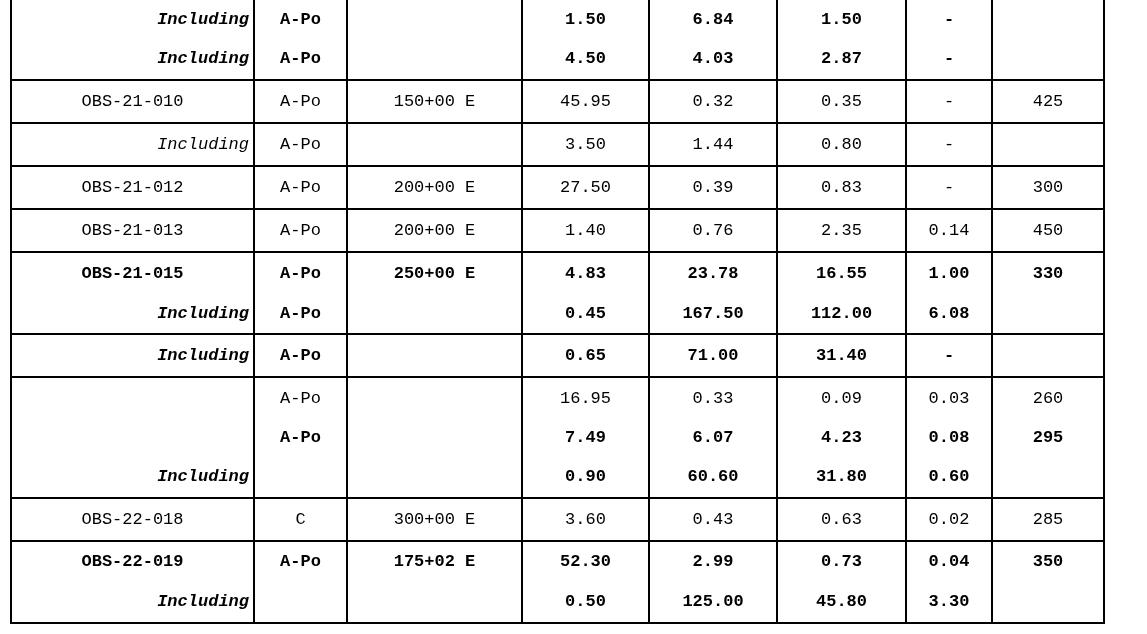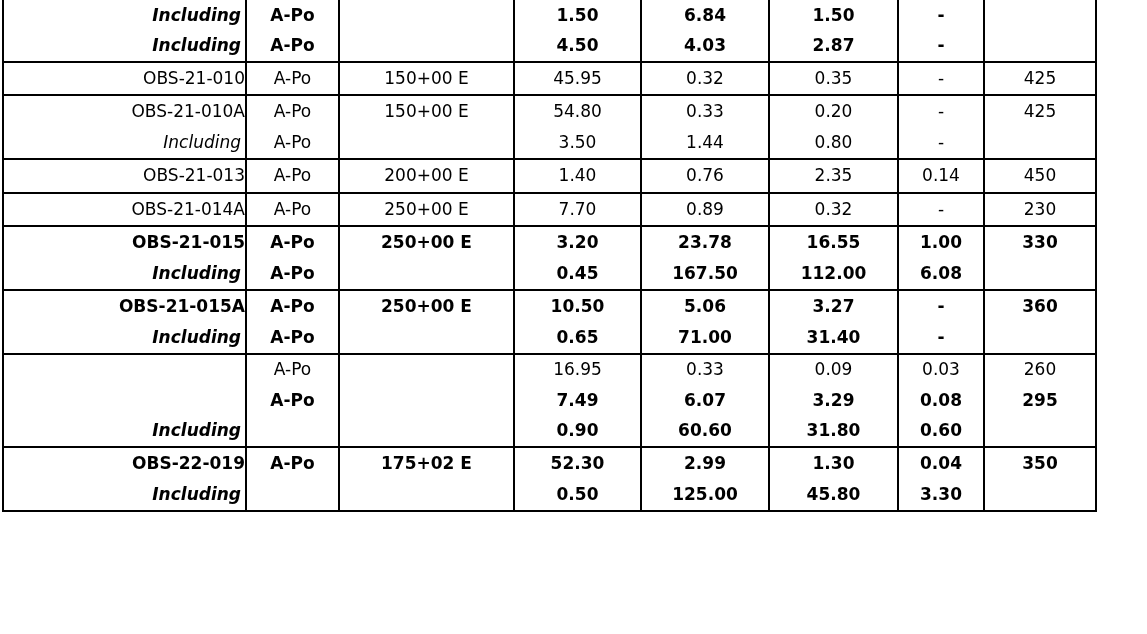--- a/index.html
+++ b/index.html
@@ -7,38 +7,39 @@
     padding: 0;
     background: #ffffff;
     width: 1147px;
     height: 634px;
     overflow: hidden;
     font-family: "DejaVu Sans", "Liberation Sans", sans-serif;
   }
   table.assay {
     border-collapse: collapse;
     table-layout: fixed;
-    margin-left: 2px;
+    margin-left: 10px;
     width: 1093px;
-    height: 512px;
+    height: 624px;
+    font-family: Liberation Mono, monospace;
   }
   table.assay td {
     border-left: 2px solid #000;
     border-right: 2px solid #000;
     font-size: 17px;
     line-height: 1;
     color: #000;
     white-space: nowrap;
     overflow: hidden;
     vertical-align: middle;
     padding: 0;
   }
   tr.group-end td { border-bottom: 2px solid #000; }
   tr.bold td { font-weight: bold; }
-  td.c-label { text-align: right; padding-left: 5px; }
+  td.c-label { text-align: center; padding-left: 5px; }
   td.c-label.including { text-align: right; padding-right: 4px; font-style: italic; }
   td.c-zone, td.c-section, td.c-num { text-align: center; }
 </style>
 </head>
 <body>
 
 <table class="assay">
   <colgroup>
     <col style="width:243px">
     <col style="width:93px">
@@ -73,89 +74,69 @@
       <tr class="group-end">
         <td class="c-label">OBS-21-010</td>
         <td class="c-zone">A-Po</td>
         <td class="c-section">150+00 E</td>
         <td class="c-num">45.95</td>
         <td class="c-num">0.32</td>
         <td class="c-num">0.35</td>
         <td class="c-num">-</td>
         <td class="c-num">425</td>
       </tr>
-      <tr class="">
-        <td class="c-label">OBS-21-010A</td>
-        <td class="c-zone">A-Po</td>
-        <td class="c-section">150+00 E</td>
-        <td class="c-num">54.80</td>
-        <td class="c-num">0.33</td>
-        <td class="c-num">0.20</td>
-        <td class="c-num">-</td>
-        <td class="c-num">425</td>
-      </tr>
       <tr class="group-end">
         <td class="c-label including">Including</td>
         <td class="c-zone">A-Po</td>
         <td class="c-section"></td>
         <td class="c-num">3.50</td>
         <td class="c-num">1.44</td>
         <td class="c-num">0.80</td>
         <td class="c-num">-</td>
         <td class="c-num"></td>
+      </tr>
+      <tr class="group-end">
+        <td class="c-label">OBS-21-012</td>
+        <td class="c-zone">A-Po</td>
+        <td class="c-section">200+00 E</td>
+        <td class="c-num">27.50</td>
+        <td class="c-num">0.39</td>
+        <td class="c-num">0.83</td>
+        <td class="c-num">-</td>
+        <td class="c-num">300</td>
       </tr>
       <tr class="group-end">
         <td class="c-label">OBS-21-013</td>
         <td class="c-zone">A-Po</td>
         <td class="c-section">200+00 E</td>
         <td class="c-num">1.40</td>
         <td class="c-num">0.76</td>
         <td class="c-num">2.35</td>
         <td class="c-num">0.14</td>
         <td class="c-num">450</td>
       </tr>
-      <tr class="group-end">
-        <td class="c-label">OBS-21-014A</td>
+      <tr class="bold ">
+        <td class="c-label">OBS-21-015</td>
         <td class="c-zone">A-Po</td>
         <td class="c-section">250+00 E</td>
-        <td class="c-num">7.70</td>
-        <td class="c-num">0.89</td>
-        <td class="c-num">0.32</td>
-        <td class="c-num">-</td>
-        <td class="c-num">230</td>
-      </tr>
-      <tr class="bold ">
-        <td class="c-label">OBS-21-015</td>
-        <td class="c-zone">A-Po</td>
-        <td class="c-section">250+00 E</td>
-        <td class="c-num">3.20</td>
+        <td class="c-num">4.83</td>
         <td class="c-num">23.78</td>
         <td class="c-num">16.55</td>
         <td class="c-num">1.00</td>
         <td class="c-num">330</td>
       </tr>
       <tr class="bold group-end">
         <td class="c-label including">Including</td>
         <td class="c-zone">A-Po</td>
         <td class="c-section"></td>
         <td class="c-num">0.45</td>
         <td class="c-num">167.50</td>
         <td class="c-num">112.00</td>
         <td class="c-num">6.08</td>
         <td class="c-num"></td>
-      </tr>
-      <tr class="bold ">
-        <td class="c-label">OBS-21-015A</td>
-        <td class="c-zone">A-Po</td>
-        <td class="c-section">250+00 E</td>
-        <td class="c-num">10.50</td>
-        <td class="c-num">5.06</td>
-        <td class="c-num">3.27</td>
-        <td class="c-num">-</td>
-        <td class="c-num">360</td>
       </tr>
       <tr class="bold group-end">
         <td class="c-label including">Including</td>
         <td class="c-zone">A-Po</td>
         <td class="c-section"></td>
         <td class="c-num">0.65</td>
         <td class="c-num">71.00</td>
         <td class="c-num">31.40</td>
         <td class="c-num">-</td>
         <td class="c-num"></td>
@@ -169,41 +150,51 @@
         <td class="c-num">0.09</td>
         <td class="c-num">0.03</td>
         <td class="c-num">260</td>
       </tr>
       <tr class="bold ">
         <td class="c-label"></td>
         <td class="c-zone">A-Po</td>
         <td class="c-section"></td>
         <td class="c-num">7.49</td>
         <td class="c-num">6.07</td>
-        <td class="c-num">3.29</td>
+        <td class="c-num">4.23</td>
         <td class="c-num">0.08</td>
         <td class="c-num">295</td>
       </tr>
       <tr class="bold group-end">
         <td class="c-label including">Including</td>
         <td class="c-zone"></td>
         <td class="c-section"></td>
         <td class="c-num">0.90</td>
         <td class="c-num">60.60</td>
         <td class="c-num">31.80</td>
         <td class="c-num">0.60</td>
         <td class="c-num"></td>
       </tr>
+      <tr class="group-end">
+        <td class="c-label">OBS-22-018</td>
+        <td class="c-zone">C</td>
+        <td class="c-section">300+00 E</td>
+        <td class="c-num">3.60</td>
+        <td class="c-num">0.43</td>
+        <td class="c-num">0.63</td>
+        <td class="c-num">0.02</td>
+        <td class="c-num">285</td>
+      </tr>
       <tr class="bold ">
         <td class="c-label">OBS-22-019</td>
         <td class="c-zone">A-Po</td>
         <td class="c-section">175+02 E</td>
         <td class="c-num">52.30</td>
         <td class="c-num">2.99</td>
-        <td class="c-num">1.30</td>
+        <td class="c-num">0.73</td>
         <td class="c-num">0.04</td>
         <td class="c-num">350</td>
       </tr>
       <tr class="bold group-end">
         <td class="c-label including">Including</td>
         <td class="c-zone"></td>
         <td class="c-section"></td>
         <td class="c-num">0.50</td>
         <td class="c-num">125.00</td>
         <td class="c-num">45.80</td>

